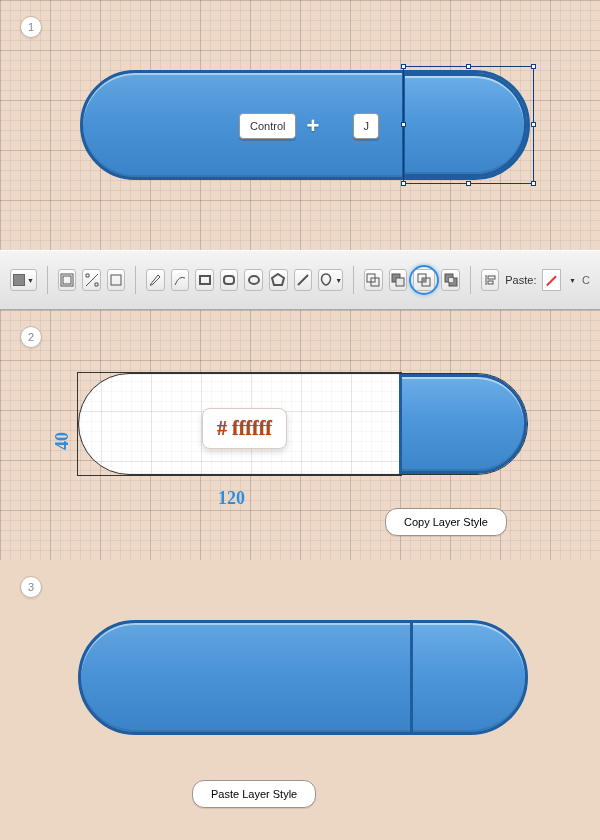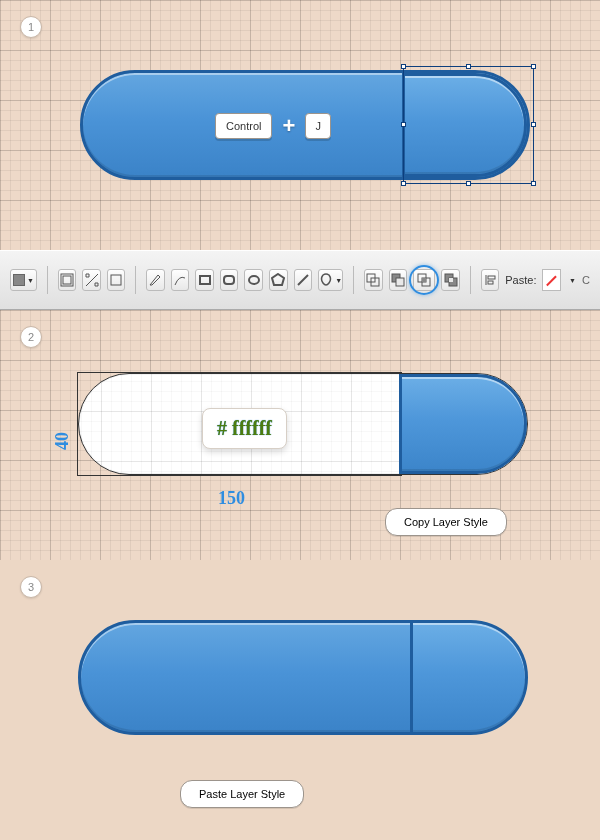--- a/index.html
+++ b/index.html
@@ -100,20 +100,21 @@
     display: inline-flex;
     align-items: center; justify-content: center;
     height: 26px;
     padding: 0 10px;
     background: #fff;
     border: 1px solid #9c948c;
     border-radius: 4px;
     box-shadow: 0 2px 0 rgba(0,0,0,0.15), inset 0 1px 0 #fff;
     font-size: 11px;
     color: #333;
+    margin-left: 24px;
   }
   .keycap-small { width: 26px; padding: 0; }
   .kb-plus {
     color: #fff;
     font-size: 22px;
     font-weight: bold;
     text-shadow: 0 1px 2px rgba(0,0,0,0.3);
     padding: 0 6px;
     line-height: 26px;
   }
@@ -126,21 +127,21 @@
   .hex-card {
     position: absolute;
     background: #fff;
     border: 1px solid #d7cfc6;
     border-radius: 8px;
     box-shadow: 0 3px 6px rgba(0,0,0,0.15);
     padding: 8px 14px;
     font-family: "Comic Sans MS", cursive;
     font-size: 20px;
     font-weight: bold;
-    color: #4d7c0f;
+    color: #c2410c;
     text-shadow: 0 0 1px #2f8de0;
   }
   .dim-label {
     position: absolute;
     color: #2f8de0;
     font-family: "Comic Sans MS", cursive;
     font-size: 18px;
     font-weight: bold;
   }
   .dim-v { transform: rotate(-90deg); transform-origin: left top; }
@@ -374,27 +375,27 @@
         linear-gradient(to bottom, rgba(0,0,0,0.05) 1px, transparent 1px);
       background-size: 50px 50px, 50px 50px, 10px 10px, 10px 10px;
       background-position: -78px -63px;
       opacity:0.6;"></div>
     <div class="cap-right" style="width:128px;"></div>
   </div>
 
   <div class="hex-card" style="left:202px; top:98px;"># ffffff</div>
 
   <div class="dim-label dim-v" style="left:52px; top:140px;">40</div>
-  <div class="dim-label" style="left:218px; top:178px;">150</div>
+  <div class="dim-label" style="left:218px; top:178px;">120</div>
 
   <div class="tip-btn" style="left:385px; top:198px;">Copy Layer Style</div>
 </div>
 
 <div class="panel plain-bg" style="height:280px;">
   <div class="step-badge">3</div>
 
   <div class="pill pixelate" style="left:78px; top:60px; width:450px; height:115px;">
     <div class="cap-left-cover"></div>
     <div class="cap-right" style="width:118px;"></div>
   </div>
 
-  <div class="tip-btn" style="left:180px; top:220px;">Paste Layer Style</div>
+  <div class="tip-btn" style="left:192px; top:220px;">Paste Layer Style</div>
 </div>
 
 </body></html>

